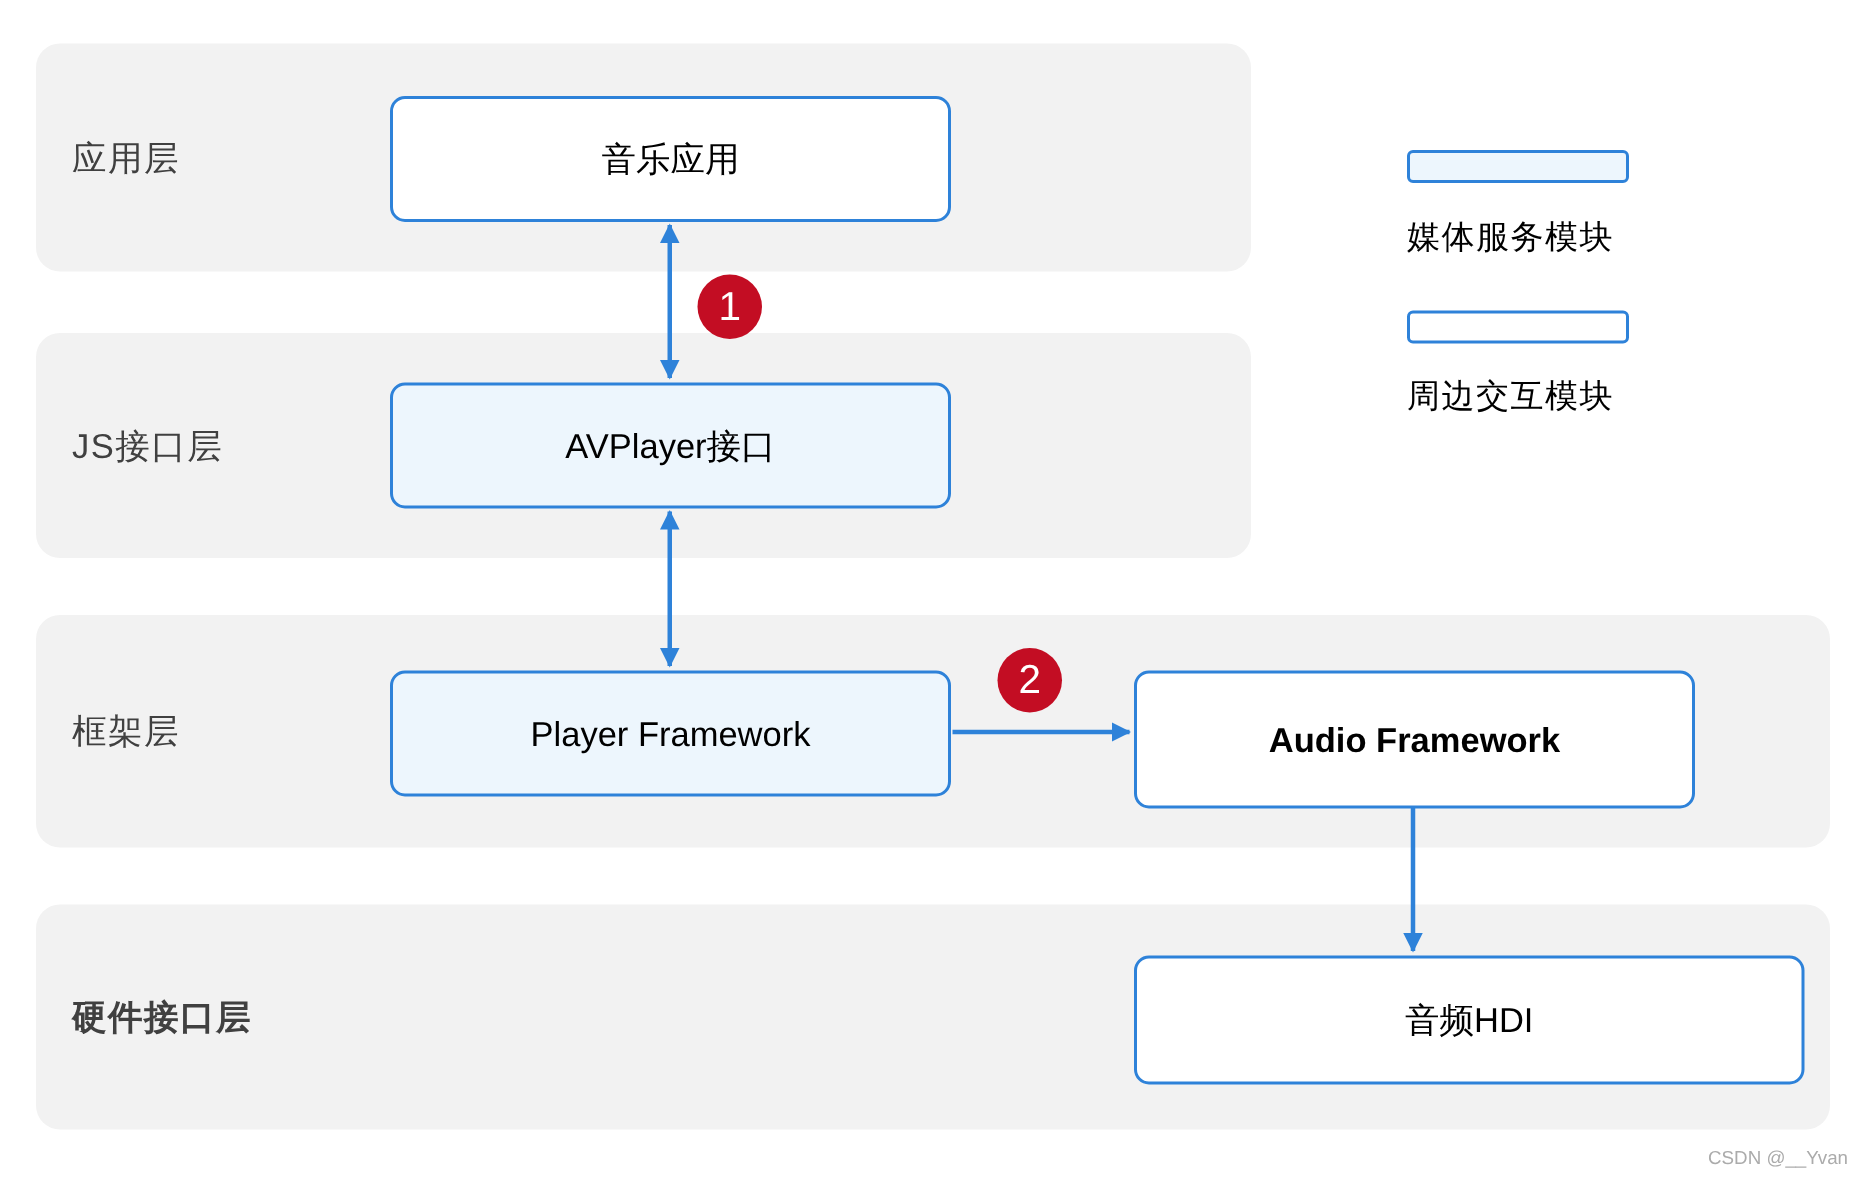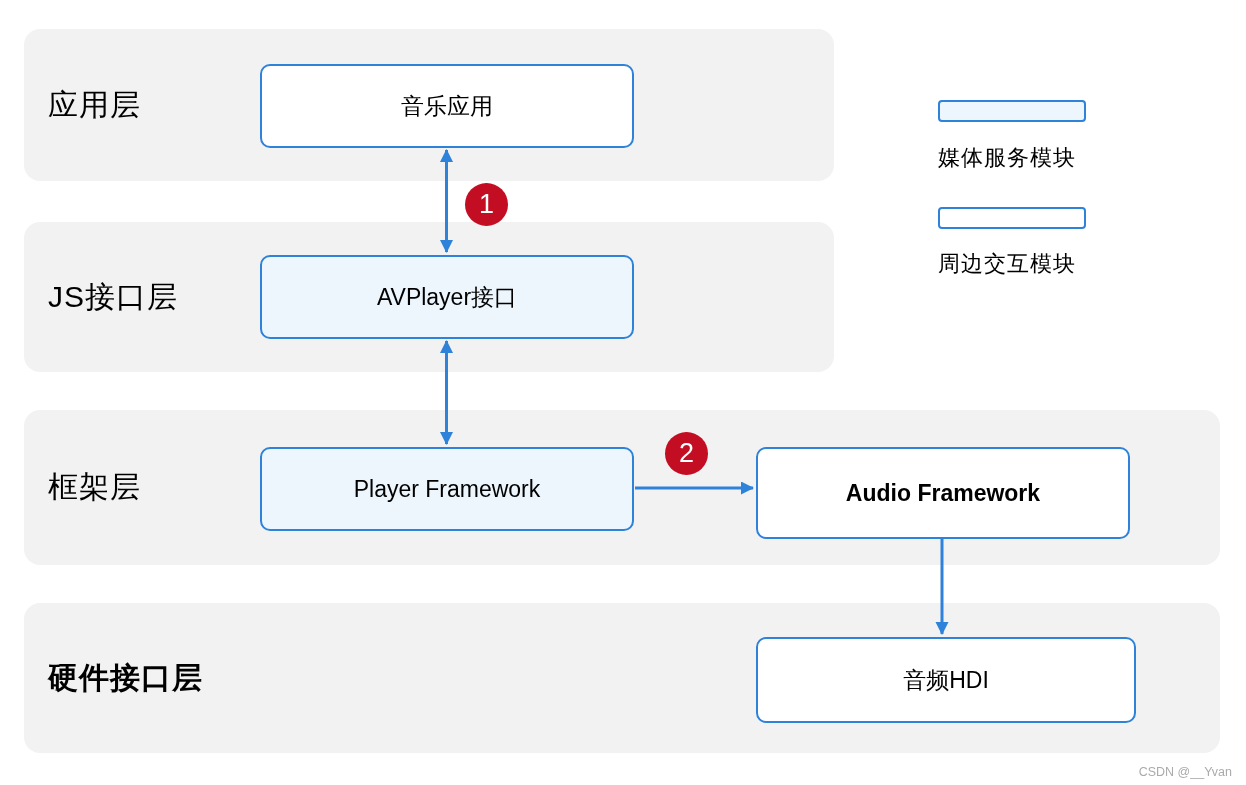--- a/index.html
+++ b/index.html
@@ -23,42 +23,42 @@
     display: flex;
     align-items: center;
     padding-left: 24px;
     box-sizing: border-box;
   }
   .band-1 { top: 29px;  width: 810px;  height: 152px; }
   .band-2 { top: 222px; width: 810px;  height: 150px; }
   .band-3 { top: 410px; width: 1196px; height: 155px; }
   .band-4 { top: 603px; width: 1196px; height: 150px; font-weight: bold; }
   .layer-label {
-    font-size: 30px;
-    color: #000000;
+    font-size: 23px;
+    color: #404040;
     letter-spacing: 1px;
   }
   .node {
     position: absolute;
     box-sizing: border-box;
     border: 2px solid #2E82D9;
     border-radius: 10px;
     background: #ffffff;
     display: flex;
     align-items: center;
     justify-content: center;
     font-size: 23px;
     color: #000000;
   }
   .node.highlight { background: #EDF6FD; }
   .node-music            { left: 260px; top: 64px;  width: 374px; height: 84px; }
   .node-avplayer         { left: 260px; top: 255px; width: 374px; height: 84px; }
   .node-player-framework { left: 260px; top: 447px; width: 374px; height: 84px; }
   .node-audio-framework  { left: 756px; top: 447px; width: 374px; height: 92px; font-weight: bold; }
-  .node-audio-hdi        { left: 756px; top: 637px; width: 380px; height: 86px; }
+  .node-audio-hdi        { left: 756px; top: 637px; width: 447px; height: 86px; }
   .arrows {
     position: absolute;
     left: 0; top: 0;
     width: 1246px; height: 785px;
     pointer-events: none;
   }
   .badge {
     position: absolute;
     width: 43px;
     height: 43px;

